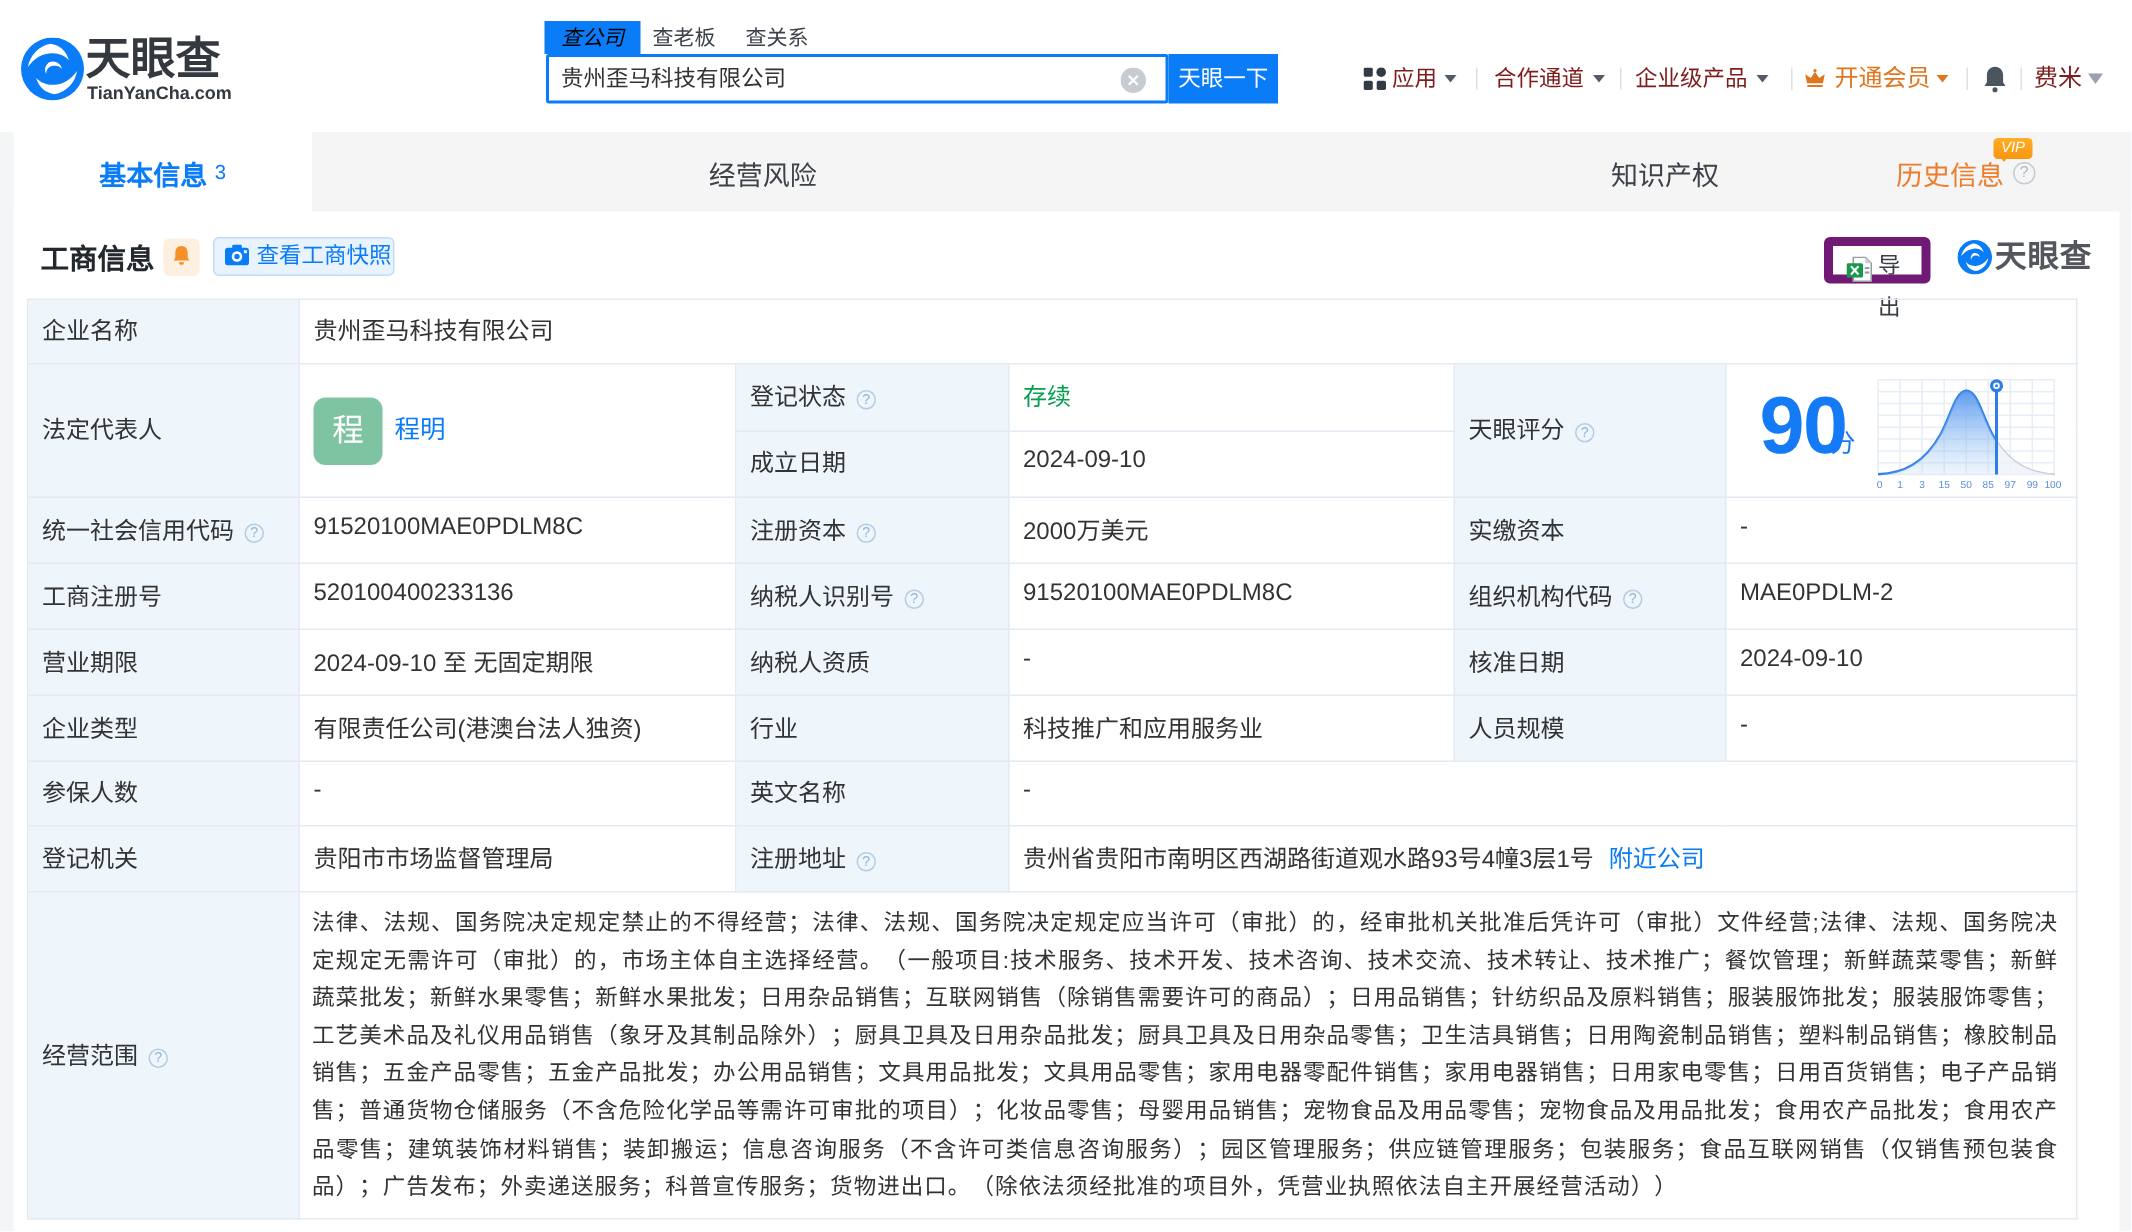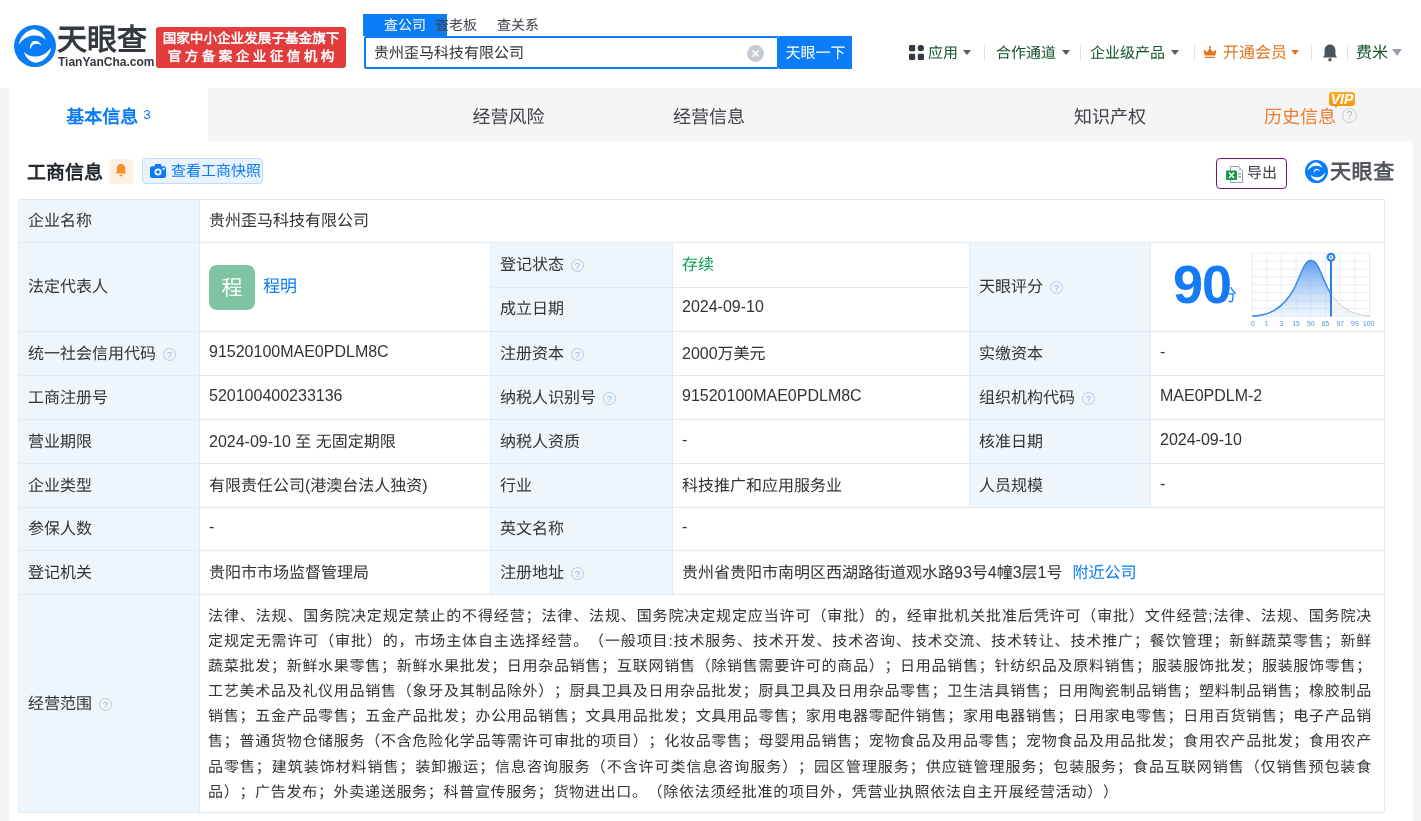--- a/index.html
+++ b/index.html
@@ -10,45 +10,45 @@
 
 
 #hdr { position:absolute; left:0; top:0; width:1421px; height:88px; background:#fff; }
 #logoTxt { position:absolute; left:57px; top:25px; font-size:30px; line-height:30px; font-weight:bold; color:#34383f; }
 #logoSub { position:absolute; left:58px; top:56px; font-size:12px; line-height:12px; font-weight:bold; color:#34383f; letter-spacing:0;}
 #redBadge { position:absolute; left:156px; top:27px; width:190px; height:41px; background:#e23d3c; border-radius:3px;
   color:#fff; font-weight:bold; text-align:center; padding-top:2px;}
 #redBadge .l1 { font-size:13.6px; line-height:19px; }
 #redBadge .l2 { font-size:13.6px; line-height:18px; letter-spacing:3.4px; text-indent:3.4px;}
 .stab { position:absolute; top:14px; height:22px; line-height:22px; font-size:14px; color:#3c424b; text-align:center;}
-#stab1 { left:363px; width:84px; background:#0b7cf8; color:#ffffff; }
+#stab1 { left:363px; width:64px; background:#0b7cf8; color:#000000;font-style:italic; }
 #searchBox { position:absolute; left:364px; top:36px; width:415px; height:33px; background:#fff;
   border:2px solid #0b7cf8; border-radius:2px; }
 #searchTxt { position:absolute; left:374px; top:36px; height:33px; line-height:33px; font-size:15px; color:#333; }
 #tyBtn { position:absolute; left:779px; top:36px; width:73px; height:33px; background:#0b7cf8; color:#fff;
   font-size:15px; text-align:center; line-height:33px; }
-.menuitem { position:absolute; top:36px; height:33px; line-height:33px; font-size:15px; color:#14532d; }
+.menuitem { position:absolute; top:36px; height:33px; line-height:33px; font-size:15px; color:#7f1d1d; }
 .sep { position:absolute; top:45px; width:1px; height:15px; background:#dde0e4; }
 .caret { position:absolute; top:50px; width:0; height:0; border-left:4.5px solid transparent;
   border-right:4.5px solid transparent; border-top:5.5px solid #545b66; }
 .caret.or { border-top-color:#e0761f; }
 .caret.gy { border-top-color:#9aa1ab; border-left-width:5.5px; border-right-width:5.5px; border-top-width:7px; top:49px;}
 
 
 #tabbar { position:absolute; left:0; top:88px; width:1421px; height:53px; background:#f5f5f5; }
 .btab { position:absolute; top:88px; height:53px; padding-top:3px; line-height:53px; font-size:18px; color:#3d424a; text-align:center; }
 #btab-active { position:absolute; left:9px; top:88px; width:199px; height:53px; background:#fff; }
 
 
 #secTitle { position:absolute; left:27px; top:157px; font-size:19px; font-weight:bold; color:#23272e; }
 #bellChip { position:absolute; left:109px; top:159px; width:24px; height:25px; background:#fdf0e1; border-radius:4px; }
 #snapBtn { position:absolute; left:142px; top:158px; width:121px; height:26px; background:#e9f3fe; border:1px solid #bedcfb;
   border-radius:4px; font-size:15px; color:#0b7cf8; line-height:24px; padding-left:7px; white-space:nowrap; overflow:hidden; }
 #exportBtn { position:absolute; left:1216px; top:158px; width:71px; height:31px; background:#fff;
-  border:1px solid #701a75; border-radius:4px; font-size:15px; color:#3a3f45; }
+  border:6px solid #701a75; border-radius:4px; font-size:15px; color:#3a3f45; }
 #wmTxt { position:absolute; left:1330px; top:163px; line-height:17px; font-size:21px; font-weight:bold; color:#53575d; letter-spacing:0.6px;}
 
 
 #tbl { position:absolute; left:18px; top:199px; border-collapse:collapse; table-layout:fixed; }
 #tbl td { border:1px solid #e4eaf1; font-size:16px; color:#333; padding:0 9px 4px; vertical-align:middle; }
 #tbl td.lb { background:#eef5fb; }
 .qm { display:inline-block; width:13px; height:13px; border-radius:50%; border:1px solid #b5cce6; color:#93b4d9;
   font-size:9.5px; line-height:12px; text-align:center; margin-left:7px; vertical-align:1px; }
 a.blue { color:#0b7cf8; text-decoration:none; }
 #avatar { position:absolute; left:9px; top:22px; width:46px; height:45px; background:#7ec4a2; border-radius:8px; color:#fff;
@@ -63,24 +63,20 @@
 
   <div id="hdr">
     <svg class="abs" style="left:14px;top:25px" width="42" height="42" viewBox="0 0 100 100">
       <circle cx="50" cy="50" r="50" fill="#0b7cf8"></circle>
       <path d="M47 10 C29 13 14 28 11 47 C21 33 33 26 47 25 C60 24 70 29 76 36 C72 21 61 12 47 10 Z" fill="#fff"></path>
       <path d="M53 90 C71 87 86 72 89 53 C79 67 67 74 53 75 C40 76 30 71 24 64 C28 79 39 88 53 90 Z" fill="#fff"></path>
       <path d="M50 38 C58 38 64 43 65 50 C62 46 57 44 51 45 C44 46 40 51 40 58 C37 52 38 46 42 42 C44 39 47 38 50 38 Z" fill="#fff"></path>
     </svg>
     <div id="logoTxt">天眼查</div>
     <div id="logoSub">TianYanCha.com</div>
-    <div id="redBadge">
-        <div class="l1">国家中小企业发展子基金旗下</div>
-        <div class="l2">官方备案企业征信机构</div>
-      </div>
     <div id="stab1" class="stab">查公司</div>
     <div class="stab" style="left:435px">查老板</div>
     <div class="stab" style="left:497px">查关系</div>
     <div id="searchBox"></div>
     <div id="searchTxt">贵州歪马科技有限公司</div>
     <svg class="abs" style="left:747px;top:45px" width="17" height="17" viewBox="0 0 17 17">
       <circle cx="8.5" cy="8.5" r="8.5" fill="#c7ccd3"></circle>
       <path d="M5.5 5.5 L11.5 11.5 M11.5 5.5 L5.5 11.5" stroke="#fff" stroke-width="1.5"></path>
     </svg>
     <div id="tyBtn">天眼一下</div>
@@ -112,24 +108,23 @@
     </svg>
     <div class="sep" style="left:1347px"></div>
     <div class="menuitem" style="left:1356px;font-size:16px">费米</div>
     <div class="caret gy" style="left:1392px"></div>
   </div>
 
   <div id="tabbar"></div>
   <div id="btab-active"></div>
   <div class="btab" style="left:9px;width:199px;color:#0b7cf8;font-weight:bold">基本信息<span style="font-size:13.5px;font-weight:normal;position:relative;top:-4px;margin-left:5px">3</span></div>
   <div class="btab" style="left:408px;width:201px">经营风险</div>
-  <div class="btab" style="left:609px;width:200px">经营信息</div>
   <div class="btab" style="left:1010px;width:200px">知识产权</div>
   <div class="btab" style="left:1264px;width:72px;color:#ed7d2d">历史信息</div>
-  <div class="abs" style="left:1329px;top:92px;width:26px;height:14px;background:linear-gradient(180deg,#ffae25,#f8960f);border-radius:3px;color:#fff;font-size:14px;font-style:italic;font-weight:bold;text-align:center;line-height:14px">VIP</div>
+  <div class="abs" style="left:1329px;top:92px;width:26px;height:14px;background:linear-gradient(180deg,#ffae25,#f8960f);border-radius:3px;color:#fff;font-size:10px;font-style:italic;font-weight:normal;text-align:center;line-height:14px">VIP</div>
   <div class="abs" style="left:1333px;top:104px;width:0;height:0;border-left:3px solid transparent;border-right:3px solid transparent;border-top:4px solid #f8960f"></div>
   <div class="abs" style="left:1342px;top:108px;width:15px;height:15px;border:1px solid #c6ccd4;border-radius:50%;color:#b0b7c0;font-size:10.5px;line-height:13.5px;text-align:center">?</div>
 
   <div id="secTitle">工商信息</div>
   <div id="bellChip">
     <svg width="24" height="25" viewBox="0 0 24 25">
       <path d="M12 5 C9.5 5 7.9 6.9 7.9 9.3 L7.9 12.7 L6.8 14.6 L17.2 14.6 L16.1 12.7 L16.1 9.3 C16.1 6.9 14.5 5 12 5 Z" fill="#f78f28"></path>
       <path d="M10.3 15.8 A1.7 1.7 0 0 0 13.7 15.8 Z" fill="#f78f28"></path>
     </svg>
   </div>

